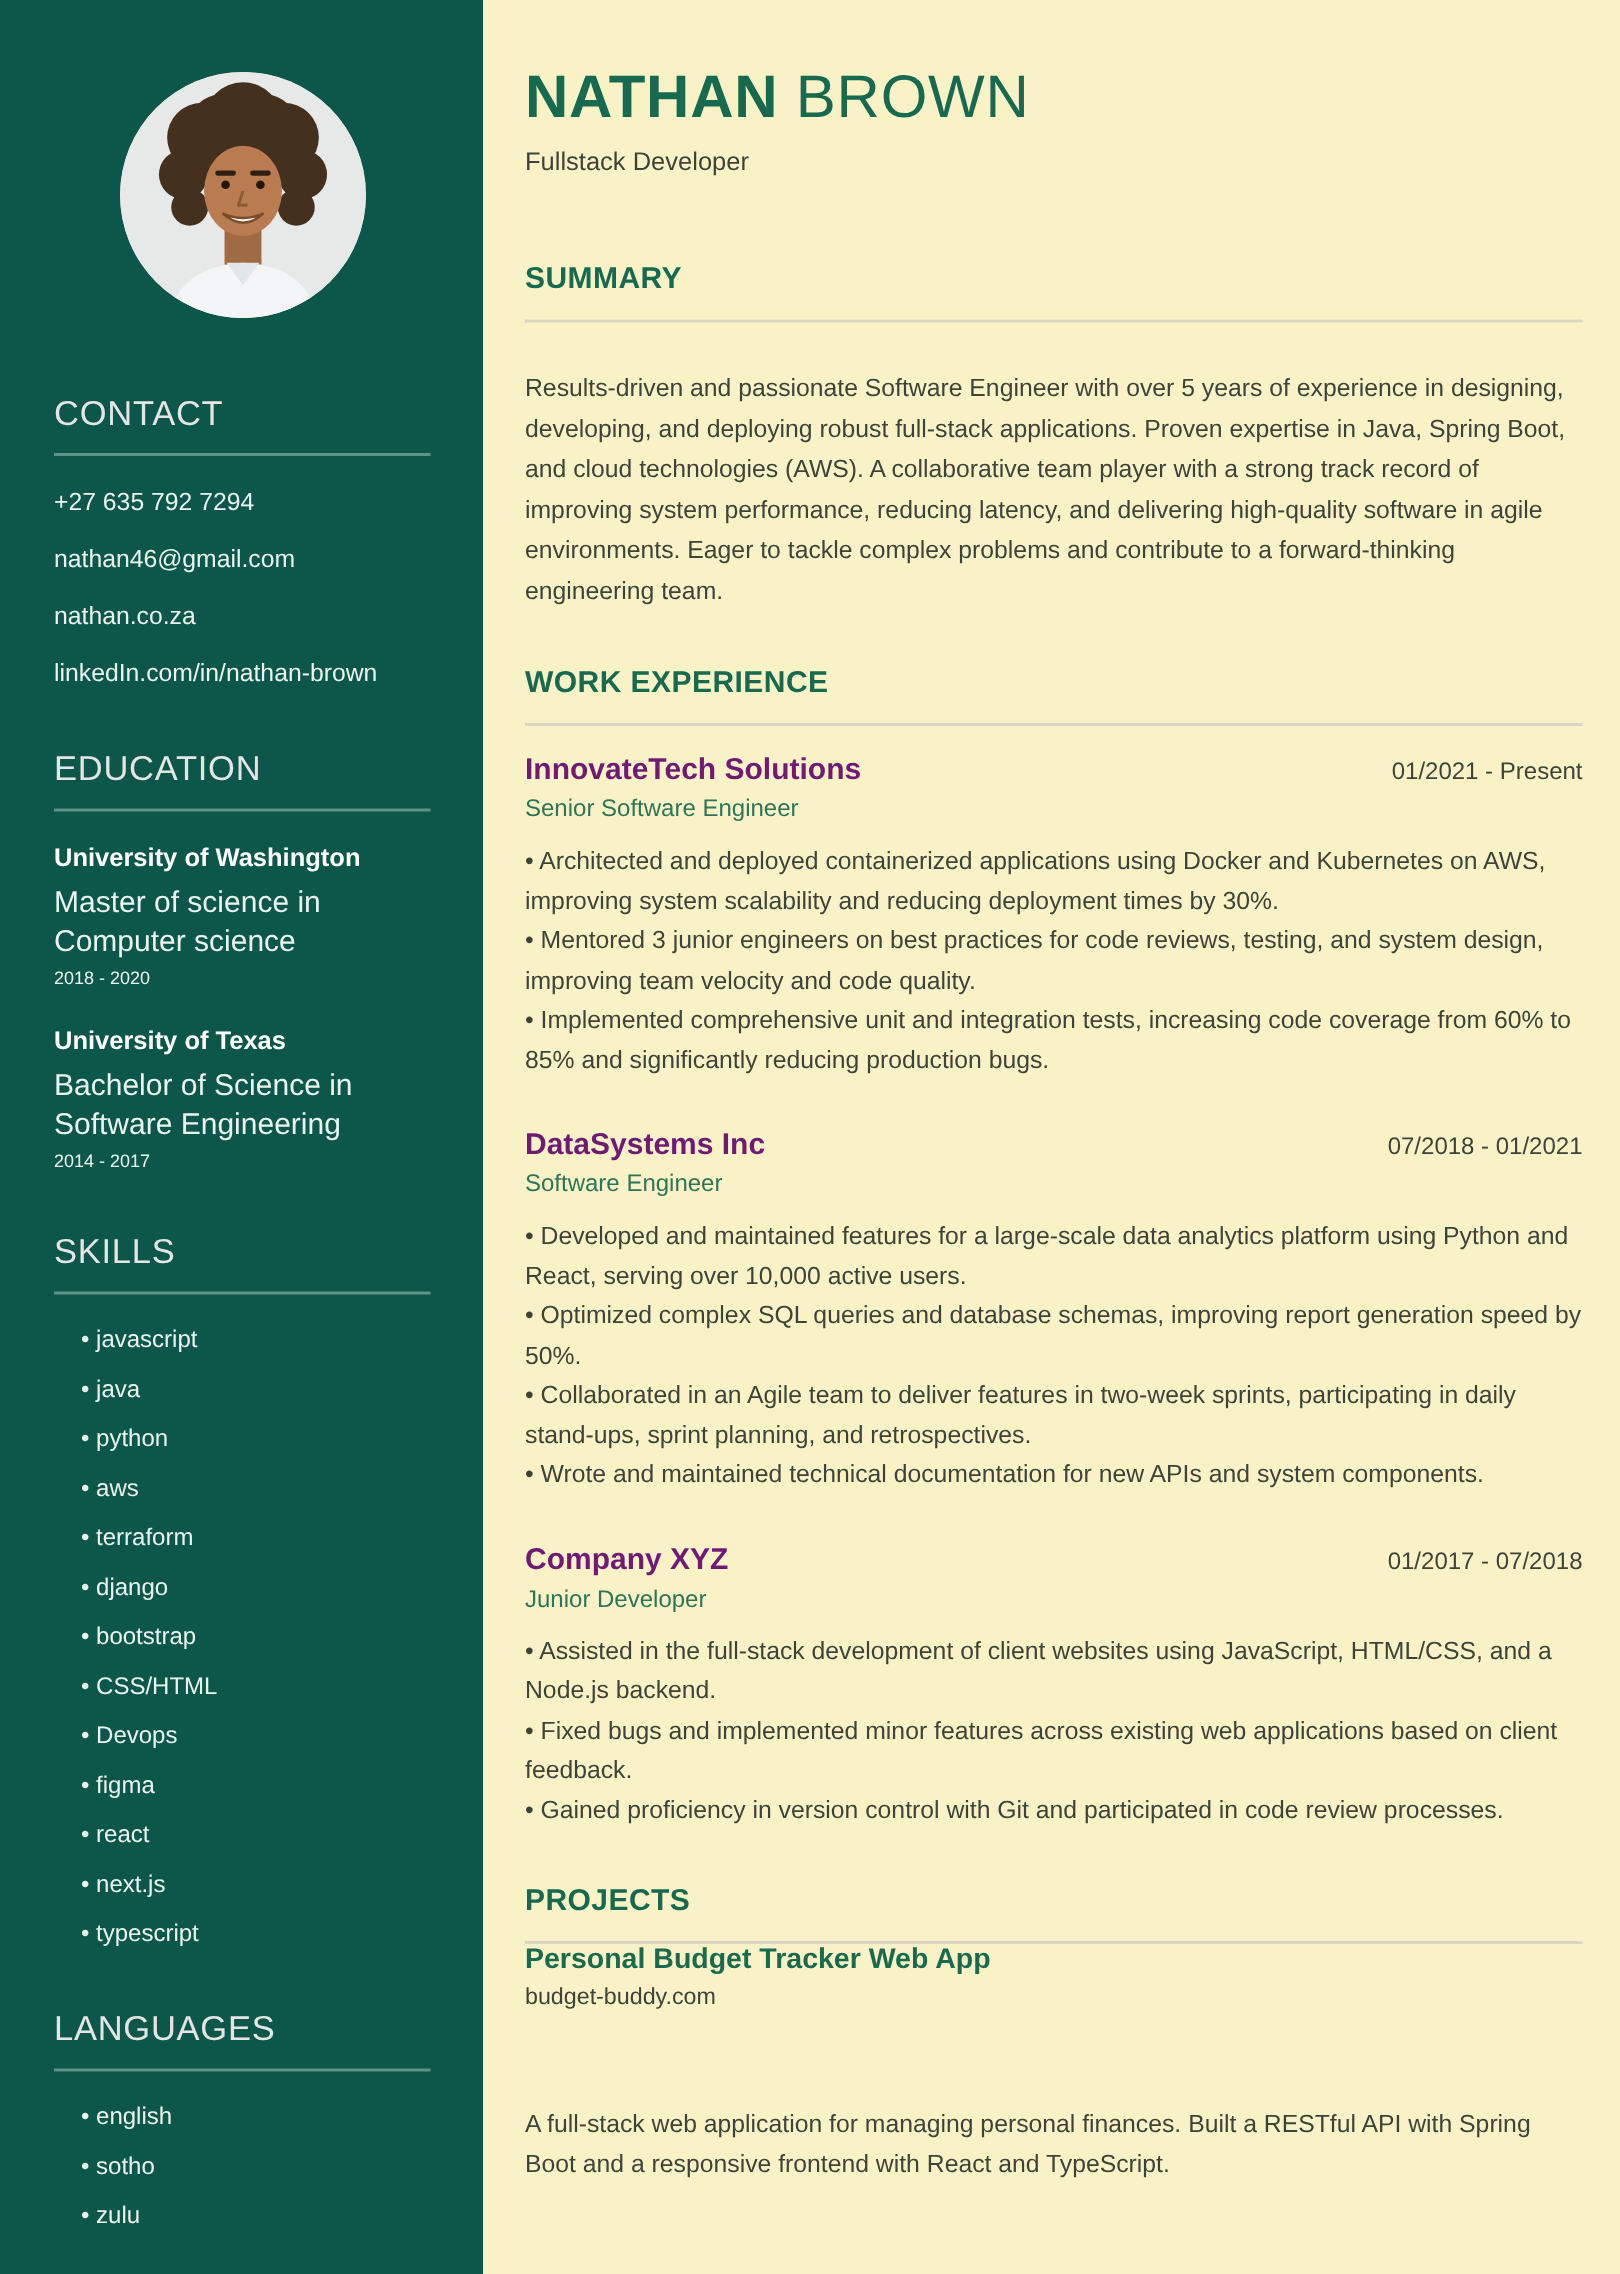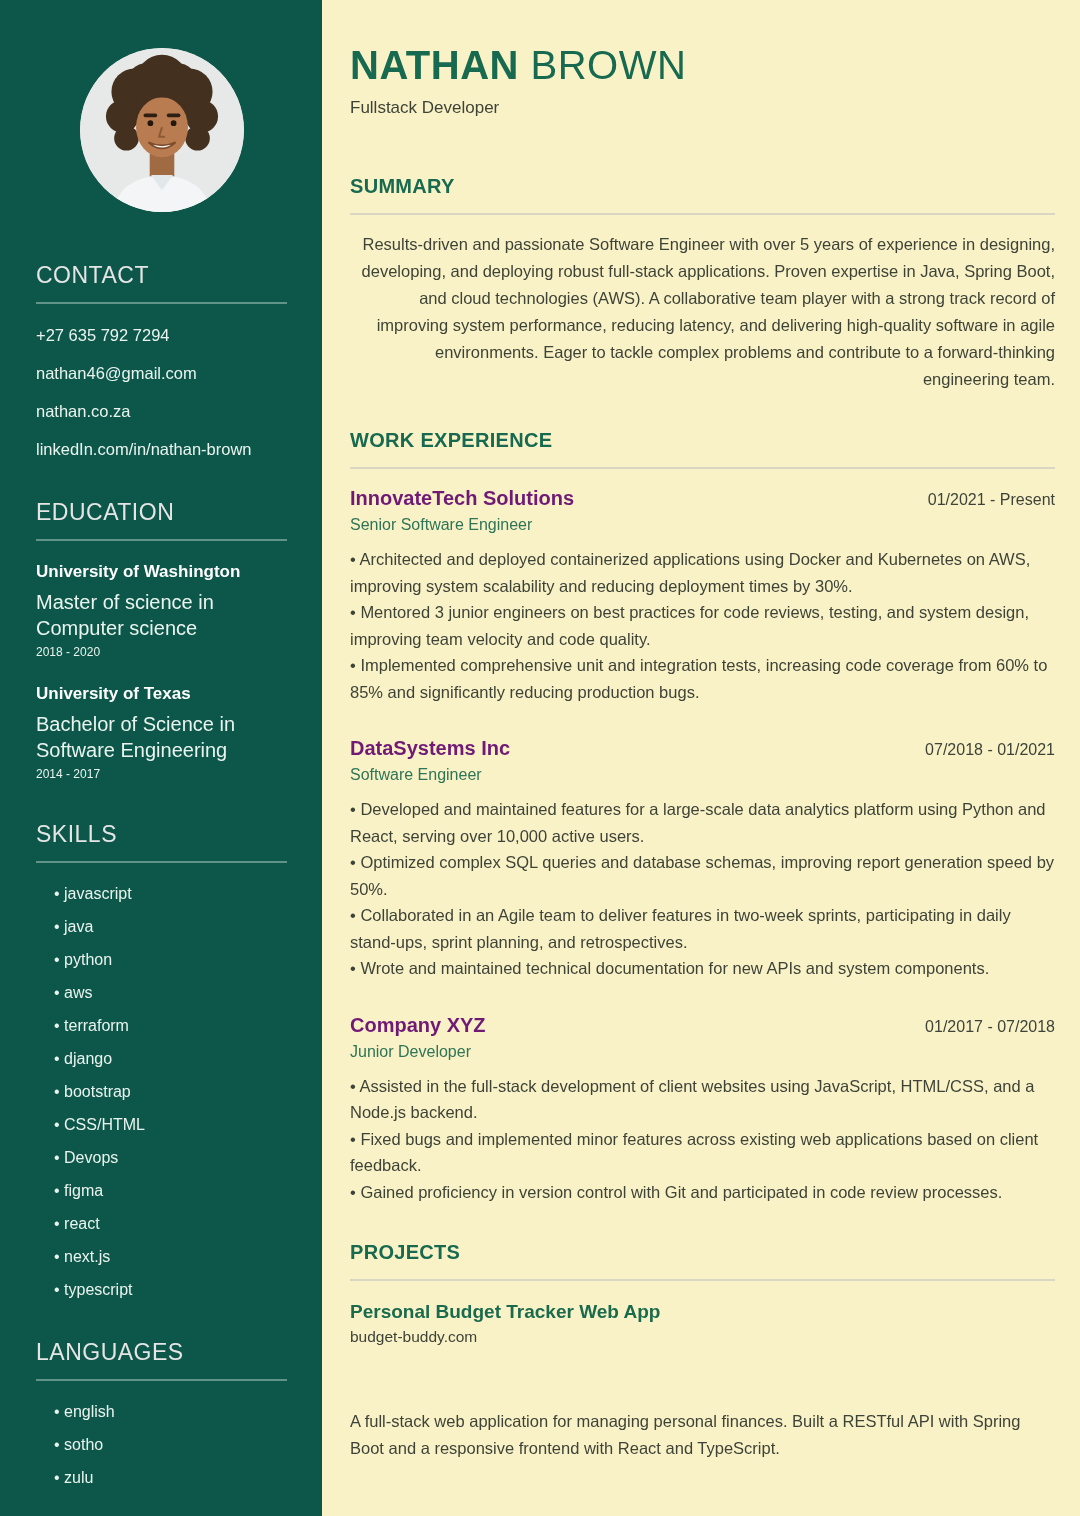--- a/index.html
+++ b/index.html
@@ -73,35 +73,35 @@
   .main-heading {
     font-size: 20px; font-weight: 700;
     color: #17694F;
     letter-spacing: 0.3px;
   }
   .main-divider {
     border: none; border-top: 2px solid #D9D6C3;
     margin: 15px 0 0;
   }
   .summary-section { margin-top: 57px; }
-  .summary-text { font-size: 16.5px; line-height: 27px; margin-top: 16px; text-align: right; }
+  .summary-text { font-size: 16.5px; line-height: 27px; margin-top: 31px; }
 
   .work-section { margin-top: 36px; }
   .job { margin-top: 18px; }
   .job + .job { margin-top: 32px; }
   .job-head { display: flex; justify-content: space-between; align-items: baseline; }
   .job-company { font-size: 20px; font-weight: 700; color: #701a75; }
   .job-dates { font-size: 16px; color: #3E4338; }
   .job-role { font-size: 16px; color: #2E7457; margin-top: 6px; }
   .job-bullets { margin-top: 12px; }
   .bullet { font-size: 16.5px; line-height: 26.5px; }
   .bullet::before { content: "• "; }
 
   .projects-section { margin-top: 36px; }
-  .project { margin-top: 20px; }
+  .project { }
   .project-name { font-size: 19px; font-weight: 700; color: #1A6A4E; }
   .project-link { font-size: 15.5px; color: #3E4338; margin-top: 5px; display: inline-block; }
   .project-desc { font-size: 16.5px; line-height: 27px; margin-top: 62px; }
 </style>
 </head>
 <body>
 
 <div class="page">
 
   <aside class="sidebar">

